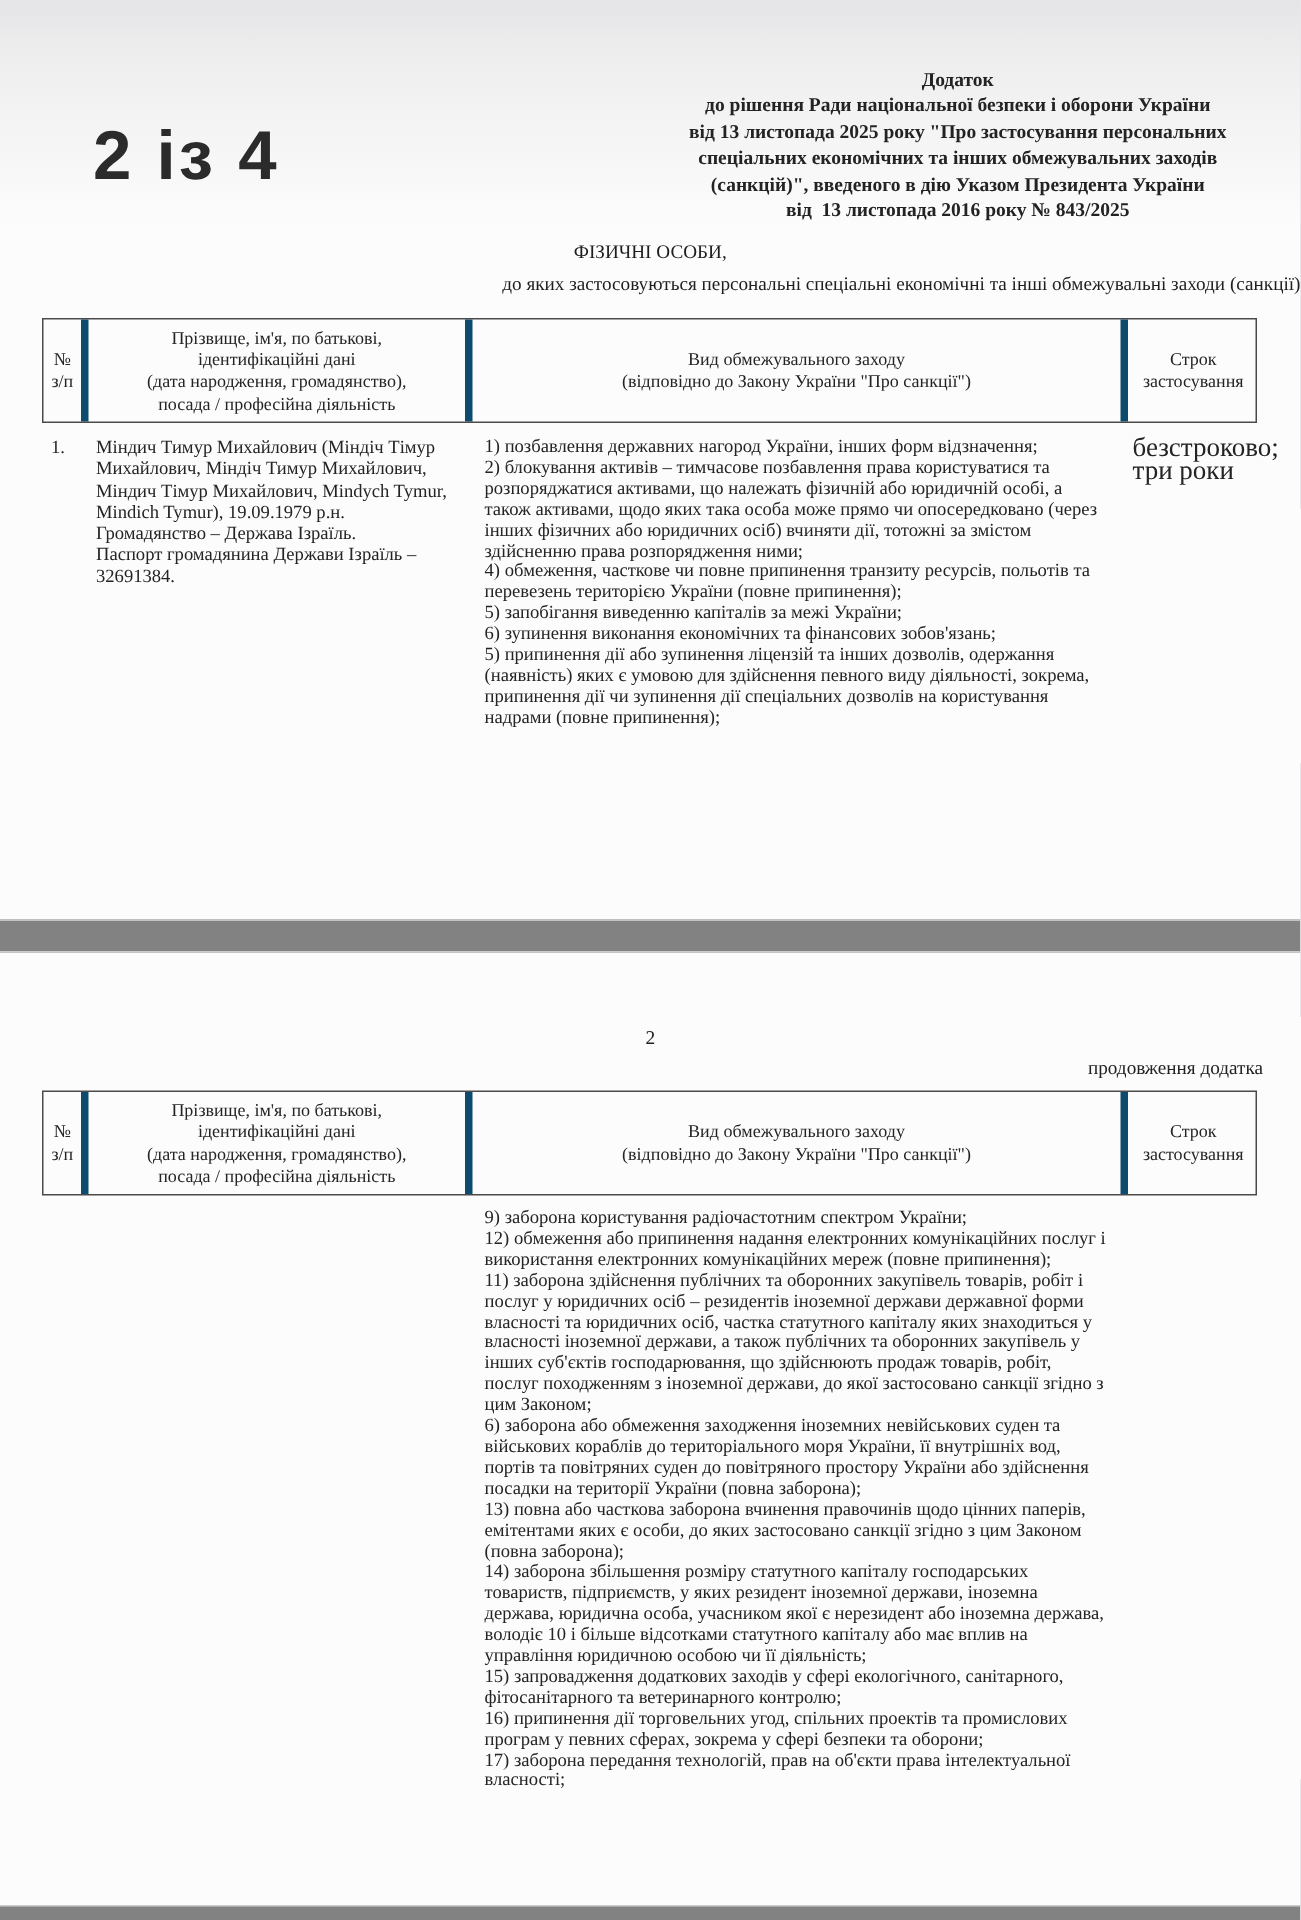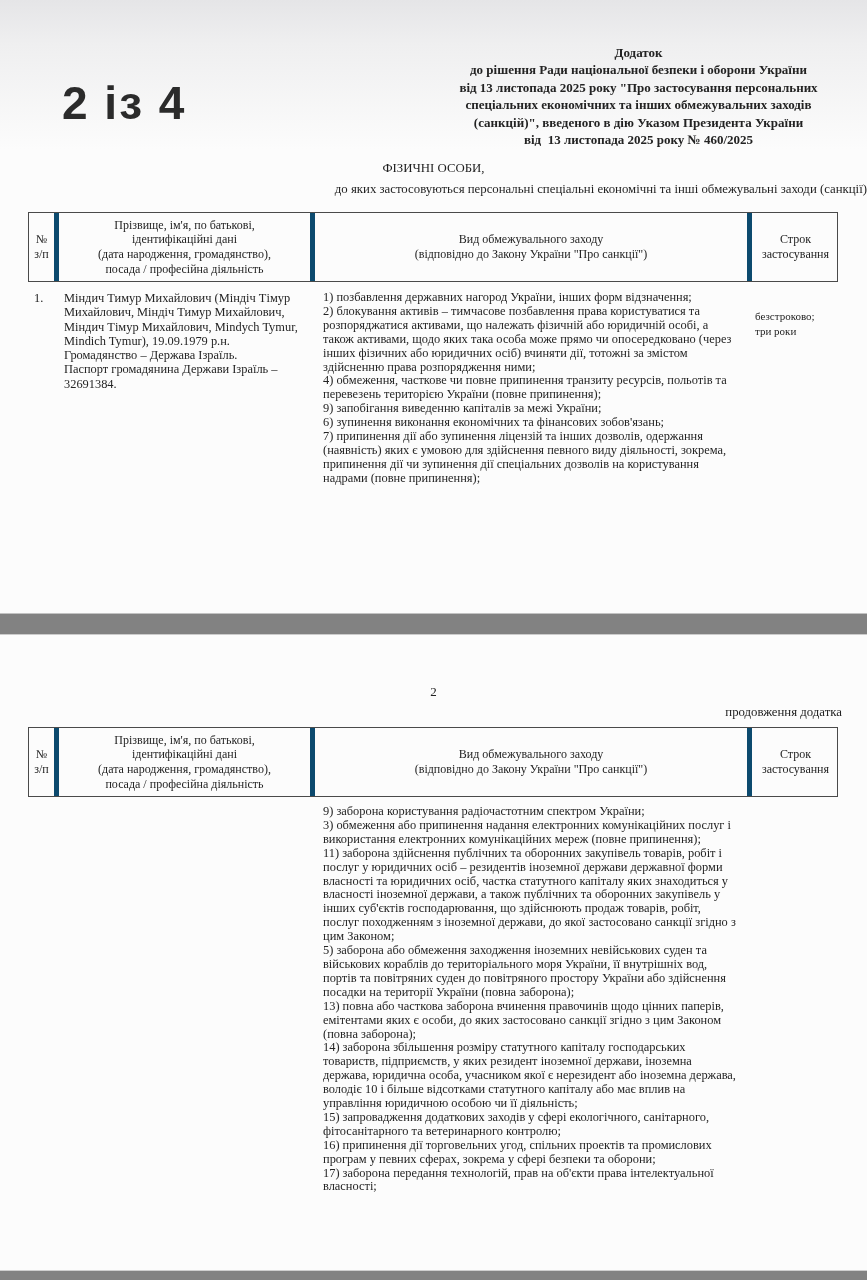--- a/index.html
+++ b/index.html
@@ -50,21 +50,21 @@
   .tbl.tbody > div { box-sizing:border-box; }
   .cell-num  { padding-left:6px; font-size:12.4px; }
   .cell-identity {
     padding:0 8px 0 6px; white-space:pre-line;
     font-size:12.4px; line-height:14.3px;
   }
   .cell-measures { padding:0 12px 0 9px; }
   .measure-item { font-size:12.4px; line-height:13.9px; margin:0; }
   .cell-term {
     padding-left:4px; white-space:pre-line;
-    font-size:11px; line-height:14.5px;margin-top:18px;
+    font-size:18px; line-height:14.5px;
   }
   .page2-num {
     position:absolute; left:0; right:0; top:684px;
     text-align:center; font-size:13px;
   }
   .continuation {
     position:absolute; right:25px; top:705px;
     font-size:12.8px;
   }
   .divider {
@@ -84,21 +84,21 @@
 <div class="photo">
   <div class="top-shade"></div>
 
   <section>
     <div class="page-badge">2 із 4</div>
     <div class="appendix">Додаток
 до рішення Ради національної безпеки і оборони України
 від 13 листопада 2025 року "Про застосування персональних
 спеціальних економічних та інших обмежувальних заходів
 (санкцій)", введеного в дію Указом Президента України
-від  13 листопада 2025 року № 460/2025</div>
+від  13 листопада 2016 року № 843/2025</div>
     <div class="doc-title">ФІЗИЧНІ ОСОБИ,</div>
     <div class="doc-subtitle">до яких застосовуються персональні спеціальні економічні та інші обмежувальні заходи (санкції)</div>
 
     <div class="tbl thead" style="top:212px">
       <div>№
 з/п</div>
       <div>Прізвище, ім'я, по батькові,
 ідентифікаційні дані
 (дата народження, громадянство),
 посада / професійна діяльність</div>
@@ -114,23 +114,23 @@
 Михайлович, Міндіч Тимур Михайлович,
 Міндич Тімур Михайлович, Mindych Tymur,
 Mindich Tymur), 19.09.1979 р.н.
 Громадянство – Держава Ізраїль.
 Паспорт громадянина Держави Ізраїль –
 32691384.</div>
       <div class="cell-measures">
           <div class="measure-item">1) позбавлення державних нагород України, інших форм відзначення;</div>
           <div class="measure-item">2) блокування активів – тимчасове позбавлення права користуватися та розпоряджатися активами, що належать фізичній або юридичній особі, а також активами, щодо яких така особа може прямо чи опосередковано (через інших фізичних або юридичних осіб) вчиняти дії, тотожні за змістом здійсненню права розпорядження ними;</div>
           <div class="measure-item">4) обмеження, часткове чи повне припинення транзиту ресурсів, польотів та перевезень територією України (повне припинення);</div>
-          <div class="measure-item">9) запобігання виведенню капіталів за межі України;</div>
+          <div class="measure-item">5) запобігання виведенню капіталів за межі України;</div>
           <div class="measure-item">6) зупинення виконання економічних та фінансових зобов'язань;</div>
-          <div class="measure-item">7) припинення дії або зупинення ліцензій та інших дозволів, одержання (наявність) яких є умовою для здійснення певного виду діяльності, зокрема, припинення дії чи зупинення дії спеціальних дозволів на користування надрами (повне припинення);</div>
+          <div class="measure-item">5) припинення дії або зупинення ліцензій та інших дозволів, одержання (наявність) яких є умовою для здійснення певного виду діяльності, зокрема, припинення дії чи зупинення дії спеціальних дозволів на користування надрами (повне припинення);</div>
         </div>
       <div class="cell-term">безстроково;
 три роки</div>
     </div>
   </section>
 
   <div class="divider"></div>
 
   <section>
     <div class="page2-num">2</div>
@@ -147,23 +147,23 @@
 (відповідно до Закону України "Про санкції")</div>
       <div>Строк
 застосування</div>
     </div>
 
     <div class="tbl tbody" style="top:805px">
       <div class="cell-num"></div>
       <div class="cell-identity"></div>
       <div class="cell-measures">
           <div class="measure-item">9) заборона користування радіочастотним спектром України;</div>
-          <div class="measure-item">3) обмеження або припинення надання електронних комунікаційних послуг і використання електронних комунікаційних мереж (повне припинення);</div>
+          <div class="measure-item">12) обмеження або припинення надання електронних комунікаційних послуг і використання електронних комунікаційних мереж (повне припинення);</div>
           <div class="measure-item">11) заборона здійснення публічних та оборонних закупівель товарів, робіт і послуг у юридичних осіб – резидентів іноземної держави державної форми власності та юридичних осіб, частка статутного капіталу яких знаходиться у власності іноземної держави, а також публічних та оборонних закупівель у інших суб'єктів господарювання, що здійснюють продаж товарів, робіт, послуг походженням з іноземної держави, до якої застосовано санкції згідно з цим Законом;</div>
-          <div class="measure-item">5) заборона або обмеження заходження іноземних невійськових суден та військових кораблів до територіального моря України, її внутрішніх вод, портів та повітряних суден до повітряного простору України або здійснення посадки на території України (повна заборона);</div>
+          <div class="measure-item">6) заборона або обмеження заходження іноземних невійськових суден та військових кораблів до територіального моря України, її внутрішніх вод, портів та повітряних суден до повітряного простору України або здійснення посадки на території України (повна заборона);</div>
           <div class="measure-item">13) повна або часткова заборона вчинення правочинів щодо цінних паперів, емітентами яких є особи, до яких застосовано санкції згідно з цим Законом (повна заборона);</div>
           <div class="measure-item">14) заборона збільшення розміру статутного капіталу господарських товариств, підприємств, у яких резидент іноземної держави, іноземна держава, юридична особа, учасником якої є нерезидент або іноземна держава, володіє 10 і більше відсотками статутного капіталу або має вплив на управління юридичною особою чи її діяльність;</div>
           <div class="measure-item">15) запровадження додаткових заходів у сфері екологічного, санітарного, фітосанітарного та ветеринарного контролю;</div>
           <div class="measure-item">16) припинення дії торговельних угод, спільних проектів та промислових програм у певних сферах, зокрема у сфері безпеки та оборони;</div>
           <div class="measure-item">17) заборона передання технологій, прав на об'єкти права інтелектуальної власності;</div>
         </div>
       <div class="cell-term"></div>
     </div>
   </section>
 

